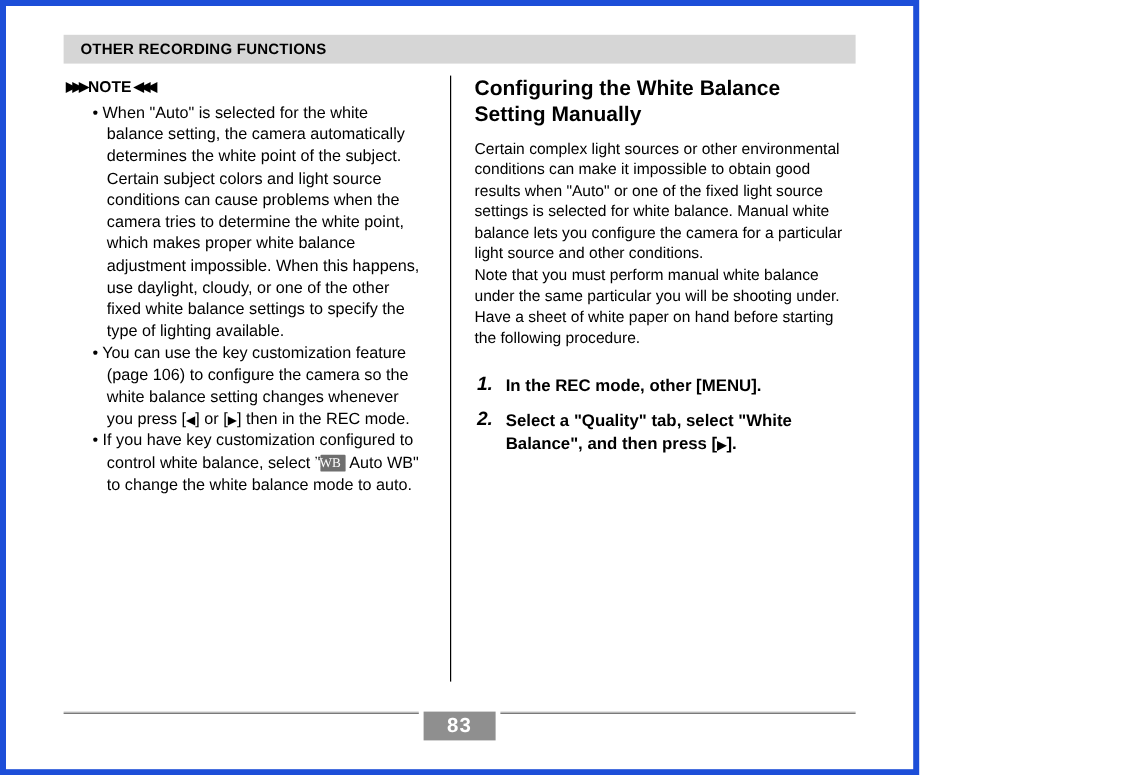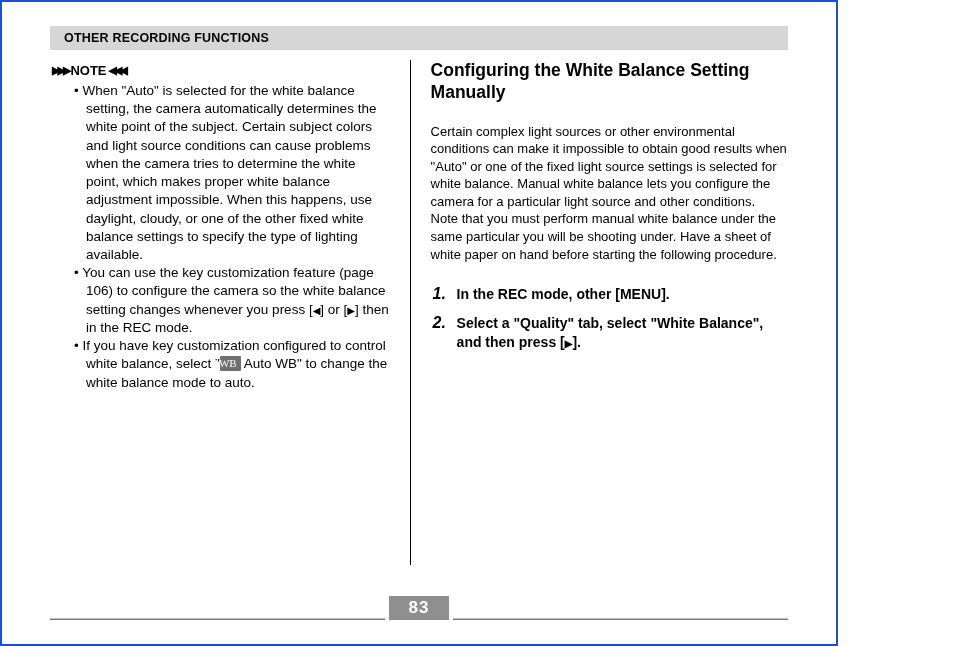--- a/index.html
+++ b/index.html
@@ -5,23 +5,23 @@
   * { margin: 0; padding: 0; box-sizing: border-box; }
   body {
     font-family: Helvetica, Arial, sans-serif;
     background: #fff;
     width: 954px;
     height: 646px;
     position: relative;
     overflow: hidden;
   }
   .page {
-    width: 838px;
+    width: 766px;
     height: 646px;
-    border: 2px solid #1d4ed8;
+    border: 5px solid #1d4ed8;
     position: relative;
     padding: 24px 48px 0 48px;
   }
   .header-bar {
     background: #d6d6d6;
     height: 24px;
     display: flex;
     align-items: center;
     padding-left: 14px;
     margin-bottom: 10px;
@@ -85,21 +85,21 @@
     padding: 0 4px;
     border-radius: 1px;
     vertical-align: 1px;
     font-family: Liberation Serif, serif;
   }
   .tri { font-size: 10px; }
   .section-title {
     font-size: 17.5px;
     font-weight: bold;
     line-height: 1.25;
-    margin-bottom: 19px;
+    margin-bottom: 8px;
   }
   .body-text {
     font-size: 13px;
     line-height: 1.35;
   }
   .steps {
     margin-top: 22px;
     padding-left: 2px;
   }
   .step {
@@ -119,21 +119,21 @@
     line-height: 1.35;
   }
   .footer {
     position: absolute;
     left: 48px;
     right: 48px;
     bottom: 24px;
   }
   .footer-line {
     display: flex;
-    align-items: flex-end;
+    align-items: flex-start;
   }
   .hr {
     flex: 1;
     height: 2px;
     border-bottom: 1px solid #7a7a7a;
     border-top: 1px solid #bcbcbc;
   }
   .page-badge {
     background: #8f8f8f;
     color: #fff;

